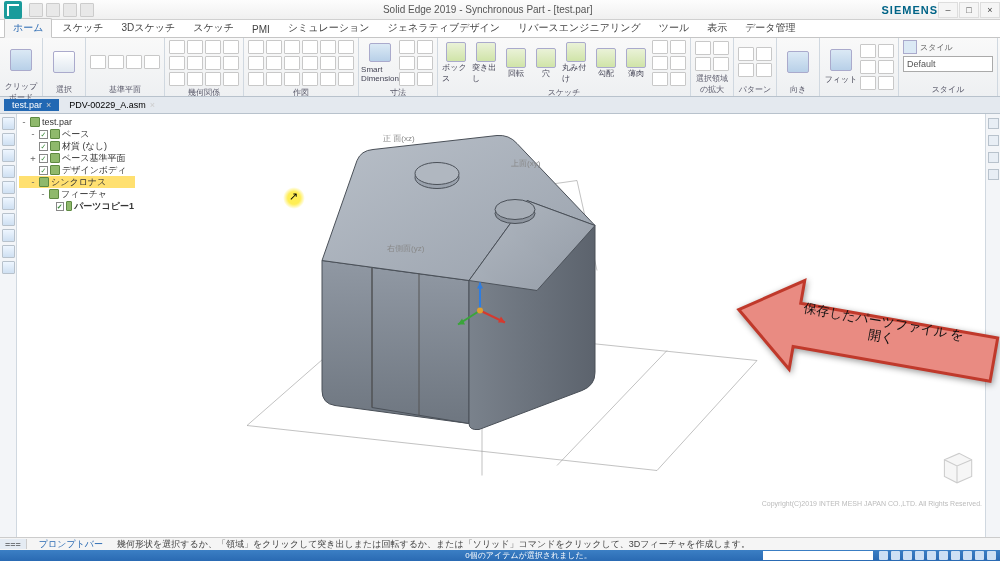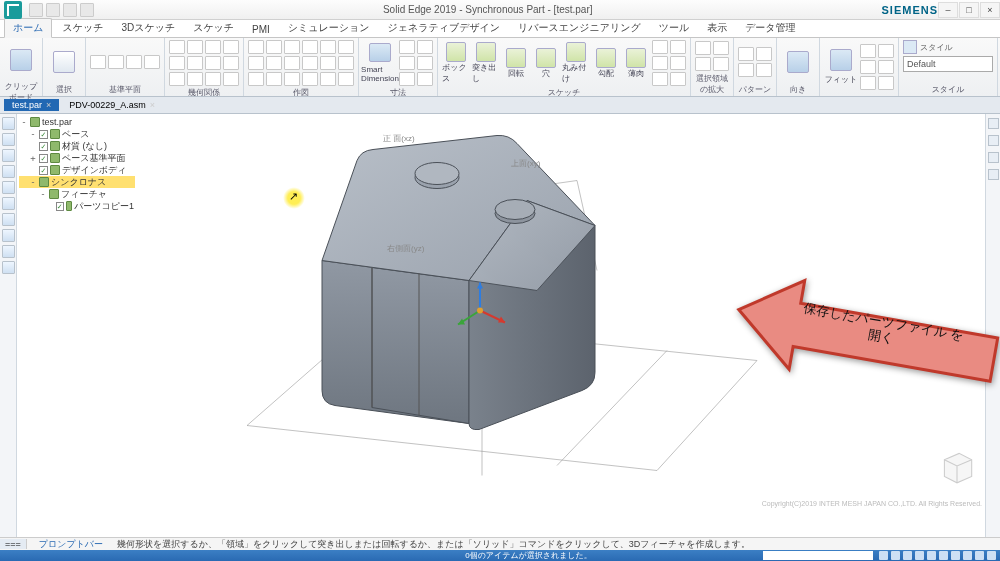--- a/index.html
+++ b/index.html
@@ -429,21 +429,21 @@
         <div class="tree-row hl" style="padding-left: 10px;">
           <span class="tw">-</span>
           <span class="ic"></span>
           <span>シンクロナス</span>
         </div>
         <div class="tree-row" style="padding-left: 20px;">
           <span class="tw">-</span>
           <span class="ic"></span>
           <span>フィーチャ</span>
         </div>
-        <div class="tree-row" style="padding-left: 30px;">
+        <div class="tree-row" style="padding-left: 30px; font-weight: bold;">
           <span class="tw"></span>
           <span class="cb">✓</span>
           <span class="ic"></span>
           <span>パーツコピー1</span>
         </div>
       </div>
   </div>
 
   <div class="cursor-hl"></div>
 

